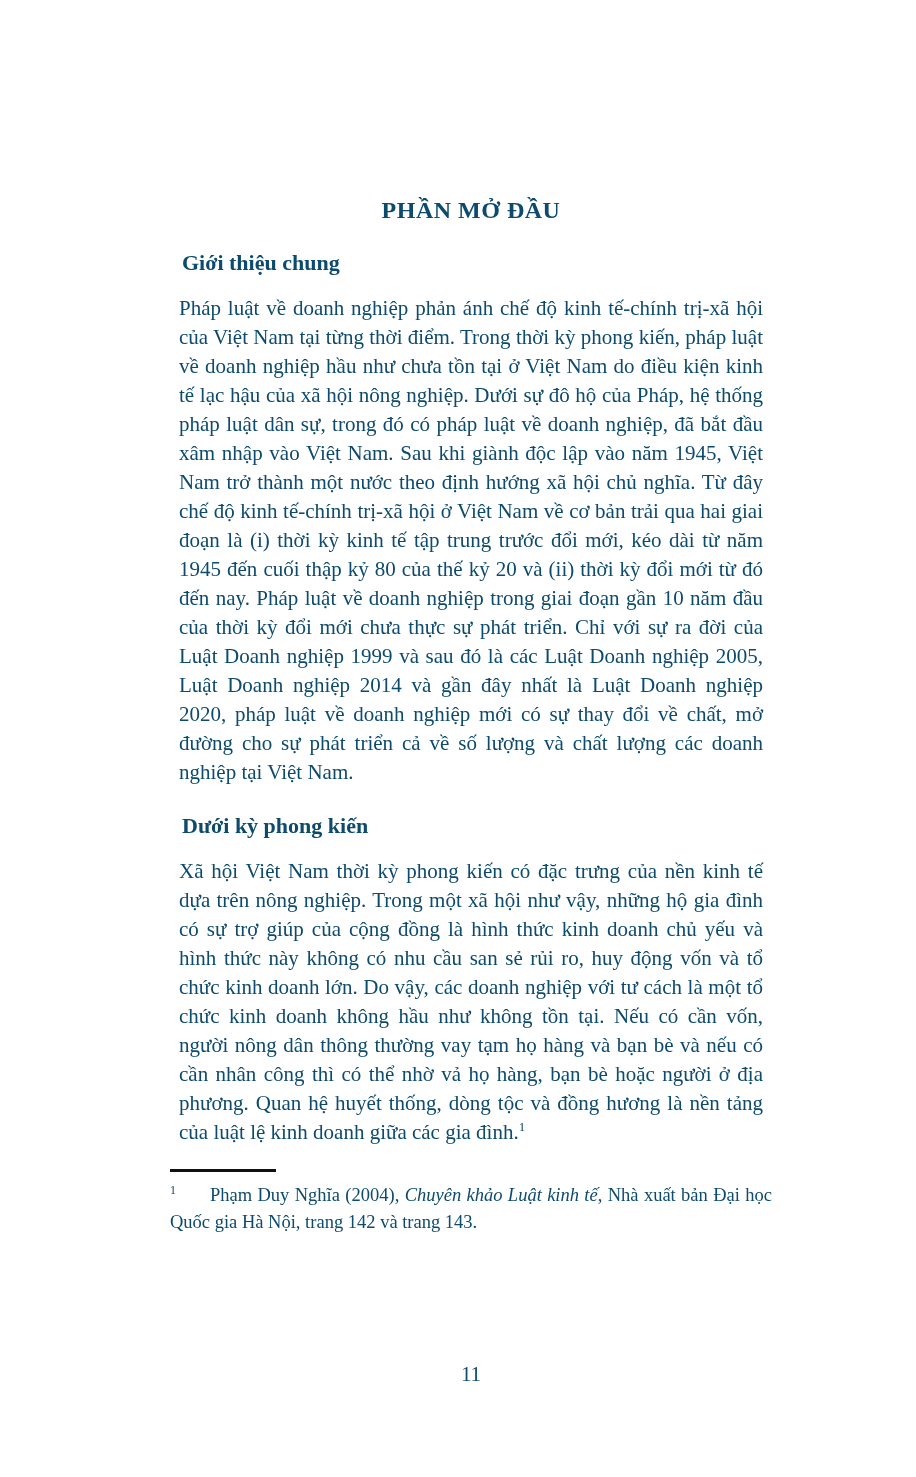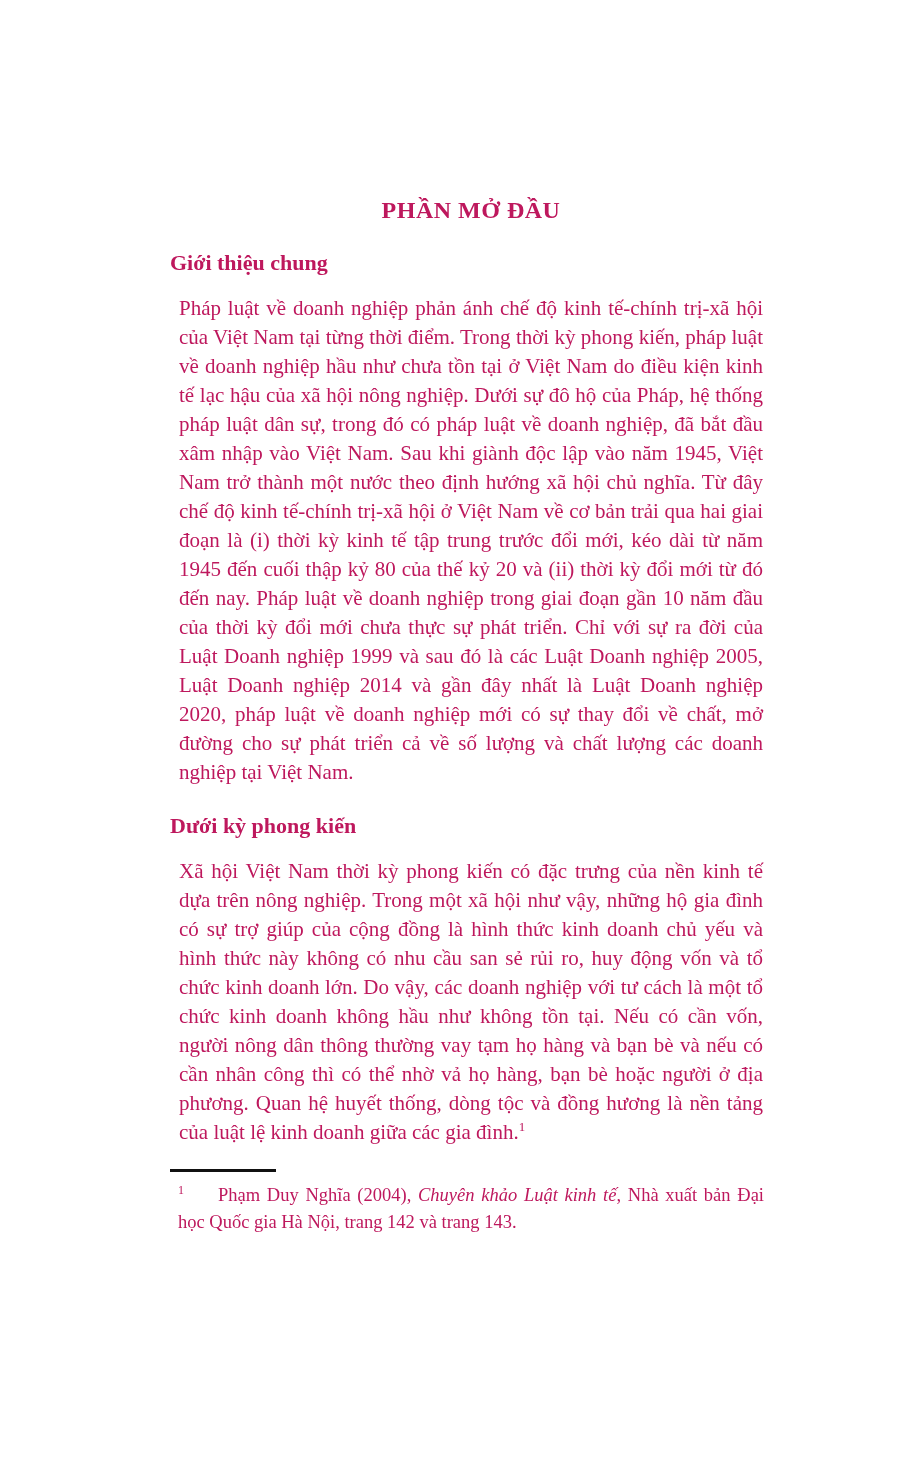--- a/index.html
+++ b/index.html
@@ -4,40 +4,40 @@
 <style>
   * { box-sizing: border-box; }
   html, body { margin: 0; padding: 0; background: #ffffff; }
   .page {
     position: relative;
     width: 916px;
     height: 1477px;
     margin: 0 auto;
     background: #ffffff;
     font-family: "Liberation Serif", "DejaVu Serif", serif;
-    color: #be185d;
+    color: #0c4a6e;
     overflow: hidden;
   }
   .content {
     position: absolute;
     top: 197px;
     left: 170px;
     width: 602px;
   }
   .doc-title {
     font-size: 24px;
     font-weight: bold;
     text-align: center;
     letter-spacing: 0.5px;
     margin: 0 0 0 0;
   }
   .section-heading {
     font-size: 22px;
     font-weight: bold;
-    margin: 26px 0 18px 0;
+    margin: 26px 0 18px 12px;
   }
   .body-paragraph {
     font-size: 21px;
     line-height: 29px;
     text-align: justify;
     margin: 9px;
   }
   .body-paragraph sup {
     font-size: 13px;
     line-height: 0;
@@ -45,21 +45,21 @@
   .footnote-rule {
     width: 106px;
     height: 3px;
     background: #111111;
     margin: 22px 0 10px 0;
   }
   .footnote {
     font-size: 18.5px;
     line-height: 27px;
     text-align: justify;
-    margin: 8px;
+    margin: 0;
   }
   .footnote .fn-marker {
     font-size: 12px;
     line-height: 0;
     margin-right: 34px;
   }
   .footnote .fn-italic { font-style: italic; }
   .page-number {
     position: absolute;
     bottom: 90px;
@@ -84,13 +84,14 @@
     <h2 class="section-heading">Dưới kỳ phong kiến</h2>
 
     <p class="body-paragraph"><span>Xã hội Việt Nam thời kỳ phong kiến có đặc trưng của nền kinh tế dựa trên nông nghiệp. Trong một xã hội như vậy, những hộ gia đình có sự trợ giúp của cộng đồng là hình thức kinh doanh chủ yếu và hình thức này không có nhu cầu san sẻ rủi ro, huy động vốn và tổ chức kinh doanh lớn. Do vậy, các doanh nghiệp với tư cách là một tổ chức kinh doanh không hầu như không tồn tại. Nếu có cần vốn, người nông dân thông thường vay tạm họ hàng và bạn bè và nếu có cần nhân công thì có thể nhờ vả họ hàng, bạn bè hoặc người ở địa phương. Quan hệ huyết thống, dòng tộc và đồng hương là nền tảng của luật lệ kinh doanh giữa các gia đình.</span><sup>1</sup></p>
 
     <div class="footnote-rule"></div>
 
     <p class="footnote"><sup class="fn-marker">1</sup><span>Phạm Duy Nghĩa (2004), </span><span class="fn-italic">Chuyên khảo Luật kinh tế</span><span>, Nhà xuất bản Đại học Quốc gia Hà Nội, trang 142 và trang 143.</span></p>
 
   </div>
 
+  <div class="page-number">11</div>
 </div>
 
 </body></html>

